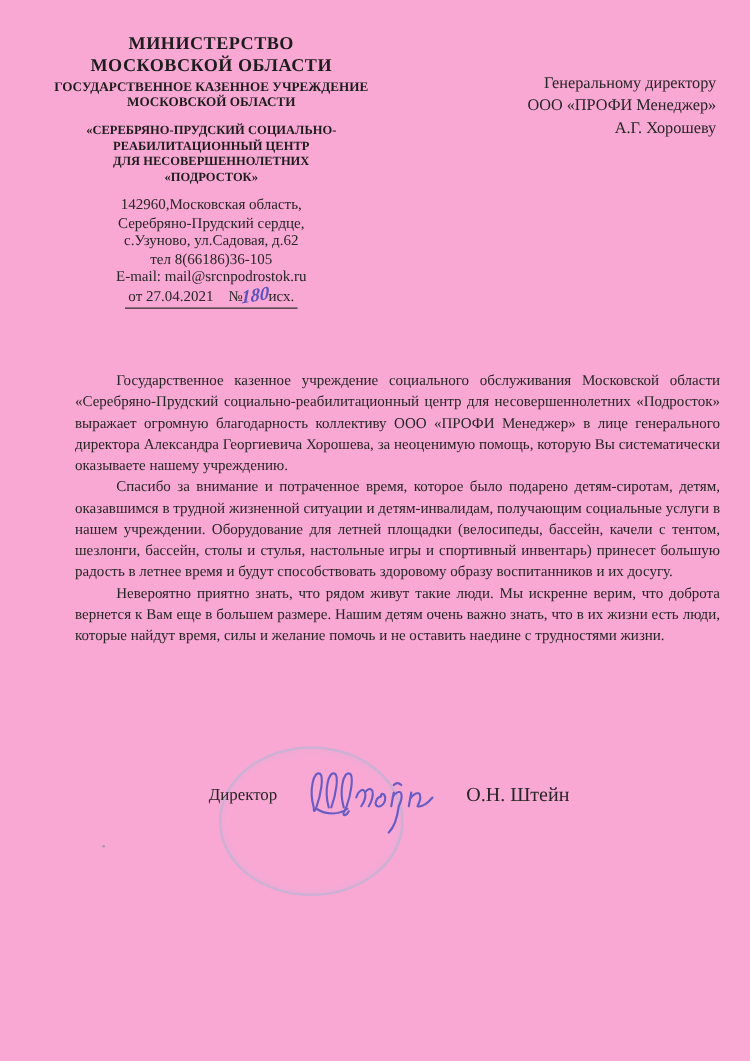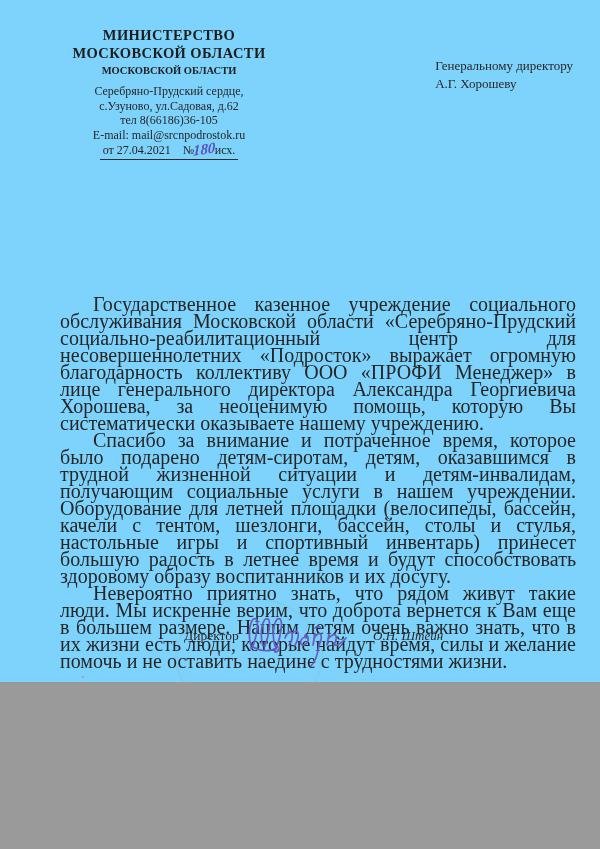--- a/index.html
+++ b/index.html
@@ -1,20 +1,20 @@
 <!DOCTYPE html>
 <html lang="ru"><head>
 <meta charset="utf-8">
 <style>
   html,body { margin:0; padding:0; background:#9a9a9a; }
   .page {
     position:relative;
-    width:600px; height:682px;
+    width:600px; height:849px;
     margin:0 auto;
-    background:#7dd3fc;
+    background:#f9a8d4;
     font-family:"Liberation Serif", serif;
     color:#262626;
     overflow:hidden;
   }
 
   
   .letterhead {
     position:absolute; left:18px; top:26px; width:302px;
     text-align:center;
   }
@@ -35,34 +35,34 @@
     font-weight:bold;
     font-size:15px;
     transform:rotate(-9deg) skewX(-10deg);
     margin:0 -1px;
     line-height:10px;
   }
 
   
   .addressee {
     position:absolute; right:27px; top:57px;
-    text-align:left; font-size:13px; line-height:18px;
+    text-align:right; font-size:13px; line-height:18px;
   }
 
   
   .body-text {
     position:absolute; left:60px; top:296px; width:516px;
-    font-size:20px; line-height:17px; text-align:justify; z-index:2;
+    font-size:12px; line-height:17px; text-align:justify; z-index:2;
   }
   .body-text p { margin:0; text-indent:33px; }
   .justify-last { text-align-last:justify; }
 
   
-  .sig-title { position:absolute; left:184px; top:628px; font-size:13.5px; z-index:2; }
-  .sig-name  { position:absolute; left:373px; top:628px; font-size:13px; z-index:2;font-style:italic; }
+  .sig-title { position:absolute; left:167px; top:628px; font-size:13.5px; z-index:2; }
+  .sig-name  { position:absolute; left:373px; top:628px; font-size:16px; z-index:2; }
   .sig-svg   { position:absolute; left:243px; top:608px; z-index:3; }
 
   .stamp {
     position:absolute; left:175px; top:597px;
     width:144px; height:116px;
     border-radius:50%;
     border:2px solid rgba(122,192,214,.34);
     box-shadow: inset 0 0 8px rgba(140,200,220,.18);
     filter:blur(.6px);
     z-index:1;
@@ -77,37 +77,46 @@
 <body>
 
 <div class="page">
 
   <div class="letterhead">
     <div class="lh-ministry">
       <div>МИНИСТЕРСТВО</div>
       <div>МОСКОВСКОЙ ОБЛАСТИ</div>
     </div>
     <div class="lh-inst">
+      <div>ГОСУДАРСТВЕННОЕ КАЗЕННОЕ УЧРЕЖДЕНИЕ</div>
       <div>МОСКОВСКОЙ ОБЛАСТИ</div>
     </div>
+    <div class="lh-center">
+      <div>«СЕРЕБРЯНО-ПРУДСКИЙ СОЦИАЛЬНО-</div>
+      <div>РЕАБИЛИТАЦИОННЫЙ ЦЕНТР</div>
+      <div>ДЛЯ НЕСОВЕРШЕННОЛЕТНИХ</div>
+      <div>«ПОДРОСТОК»</div>
+    </div>
     <div class="lh-addr">
+      <div>142960,Московская область,</div>
       <div>Серебряно-Прудский сердце,</div>
       <div>с.Узуново, ул.Садовая, д.62</div>
       <div>тел 8(66186)36-105</div>
       <div>E-mail: mail@srcnpodrostok.ru</div>
     </div>
     <div class="lh-ref">
       <span class="lh-ref-inner">
         <span>от 27.04.2021</span><span class="ref-gap"></span><span>№</span><span class="ref-number">180</span><span>исх.</span>
       </span>
     </div>
   </div>
 
   <div class="addressee">
     <div>Генеральному директору</div>
+    <div>ООО «ПРОФИ Менеджер»</div>
     <div>А.Г. Хорошеву</div>
   </div>
 
   <div class="body-text">
     <p>Государственное казенное учреждение социального обслуживания Московской области «Серебряно-Прудский социально-реабилитационный центр для несовершеннолетних «Подросток» выражает огромную благодарность коллективу ООО «ПРОФИ Менеджер» в лице генерального директора Александра Георгиевича Хорошева, за неоценимую помощь, которую Вы систематически оказываете нашему учреждению.</p>
     <p>Спасибо за внимание и потраченное время, которое было подарено детям-сиротам, детям, оказавшимся в трудной жизненной ситуации и детям-инвалидам, получающим социальные услуги в нашем учреждении. Оборудование для летней площадки (велосипеды, бассейн, качели с тентом, шезлонги, бассейн, столы и стулья, настольные игры и спортивный инвентарь) принесет большую радость в летнее время и будут способствовать здоровому образу воспитанников и их досугу.</p>
     <p>Невероятно приятно знать, что рядом живут такие люди. Мы искренне верим, что доброта вернется к Вам еще в большем размере. Нашим детям очень важно знать, что в их жизни есть люди, которые найдут время, силы и желание помочь и не оставить наедине с трудностями жизни.</p>
   </div>
 
   <div class="stamp"></div>

